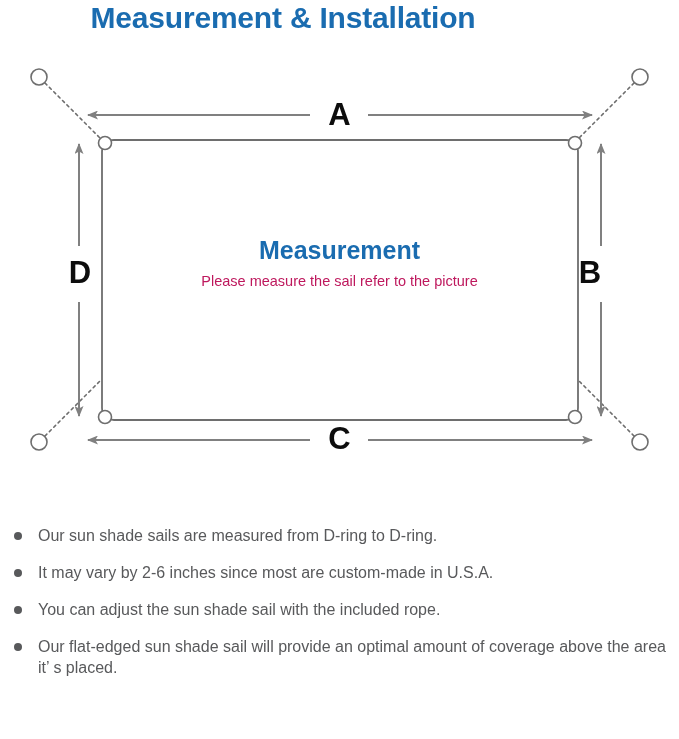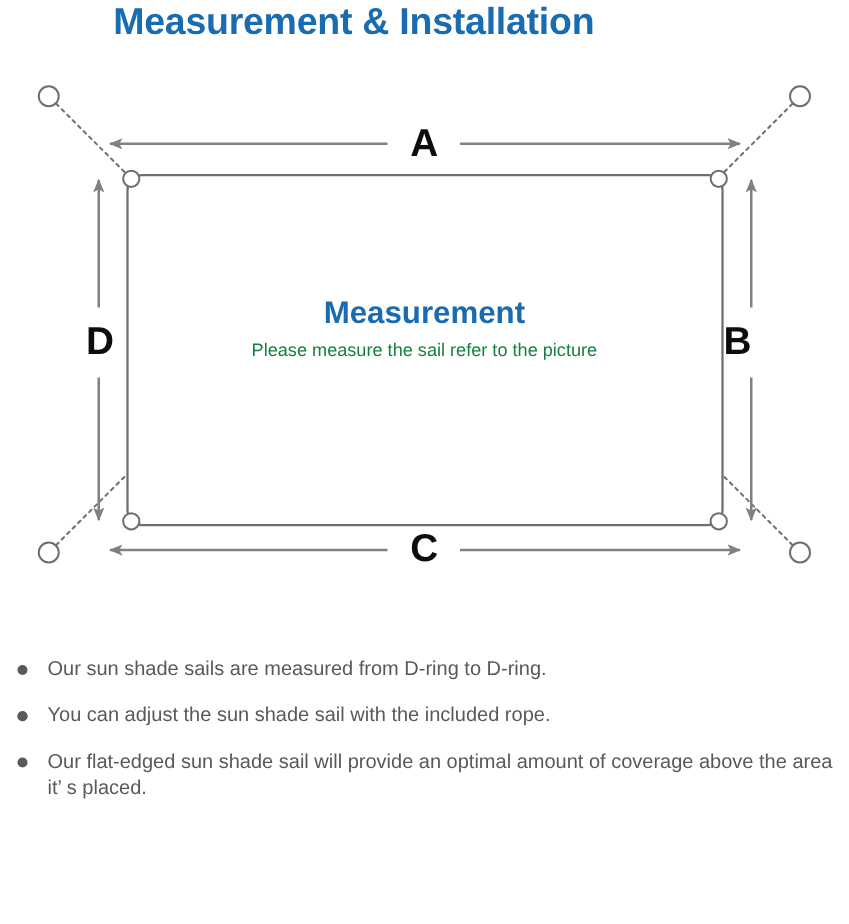--- a/index.html
+++ b/index.html
@@ -67,21 +67,21 @@
     font-size: 25px;
     font-weight: bold;
     color: #1a6cb0;
     line-height: 30px;
     display: block;
   }
   #sail-center-subtitle {
     font-family: "Liberation Sans", sans-serif;
     font-size: 14.5px;
     font-weight: normal;
-    color: #15803d;
+    color: #be185d;
     line-height: 22px;
     display: block;
     margin-top: 5px;
   }
 
   
   #notes-list {
     position: absolute;
     left: 10px;
     top: 525px;
@@ -178,20 +178,21 @@
   </div>
 </div>
 
 <div id="notes-list">
   <div class="note-item">
     <span class="note-bullet"></span>
     <span>Our sun shade sails are measured from D-ring to D-ring.</span>
   </div>
   <div class="note-item">
     <span class="note-bullet"></span>
+    <span>It may vary by 2-6 inches since most are custom-made in U.S.A.</span>
   </div>
   <div class="note-item">
     <span class="note-bullet"></span>
     <span>You can adjust the sun shade sail with the included rope.</span>
   </div>
   <div class="note-item">
     <span class="note-bullet"></span>
     <span>Our flat-edged sun shade sail will provide an optimal amount of coverage above the area it’ s placed.</span>
   </div>
 </div>

